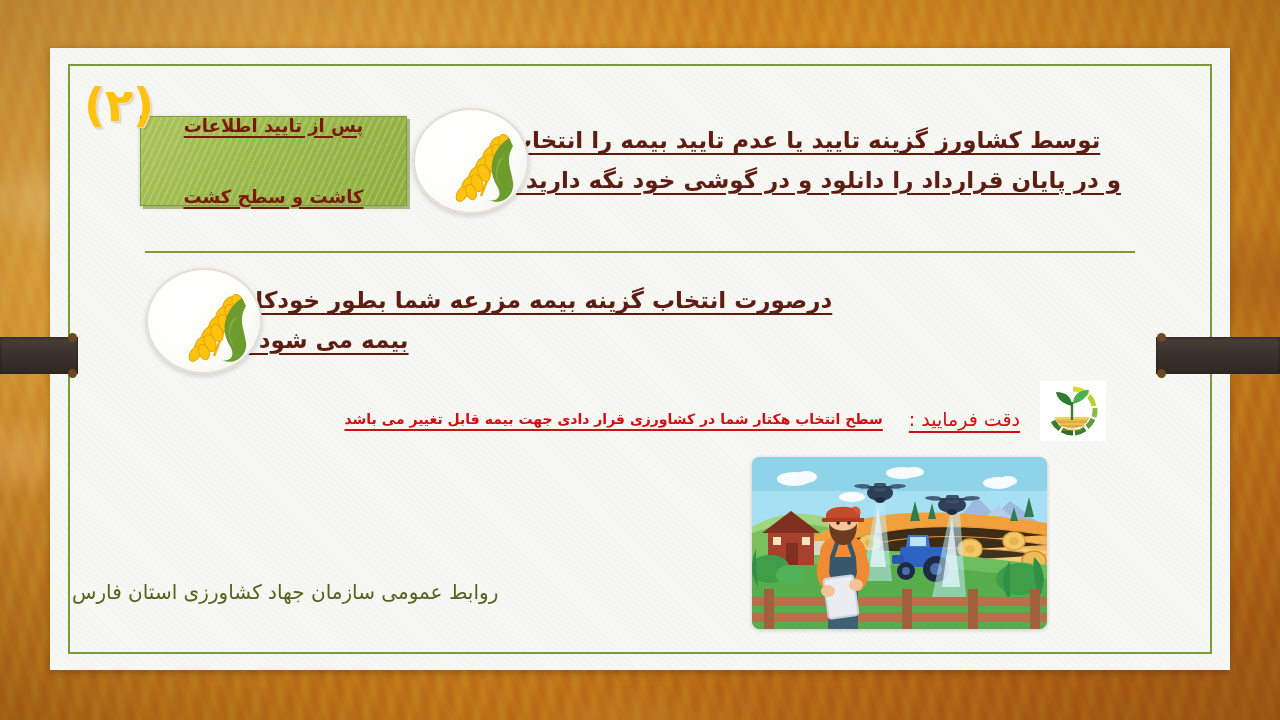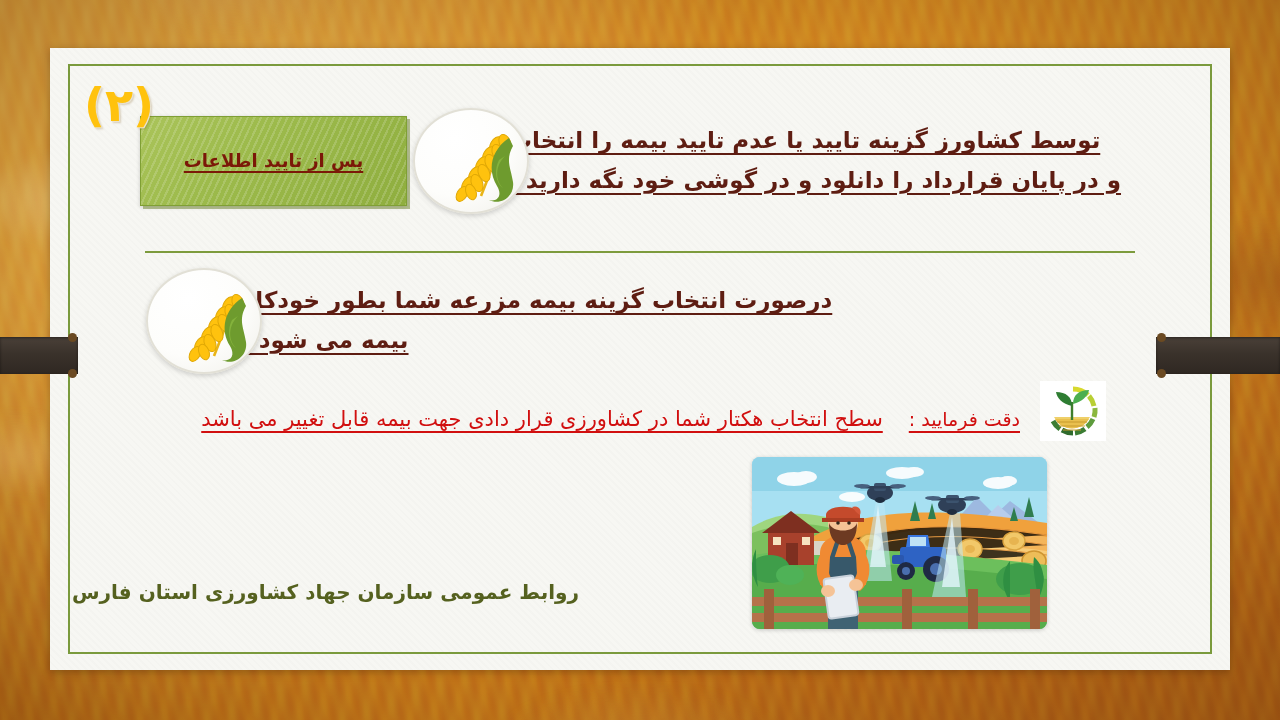--- a/index.html
+++ b/index.html
@@ -145,41 +145,41 @@
   .notice{
     position:absolute;left:120px;top:396px;width:900px;height:46px;z-index:8;
     display:flex;align-items:center;justify-content:flex-start;direction:rtl;
     gap:26px;
   }
   .notice .nlabel{
     color:#d10f0f;font-weight:normal;font-size:19px;white-space:nowrap;
     text-decoration:underline;text-underline-offset:5px;text-decoration-thickness:1.5px;
   }
   .notice .nbody{
-    color:#d10f0f;font-weight:normal;font-size:21px;white-space:nowrap;
+    color:#d10f0f;font-weight:bold;font-size:14px;white-space:nowrap;
     text-decoration:underline;text-underline-offset:5px;text-decoration-thickness:1.5px;
   }
 
   
   .org-logo{
     position:absolute;left:1040px;top:381px;width:66px;height:60px;z-index:9;
     background:#ffffff;display:flex;align-items:center;justify-content:center;
   }
 
   
   .illu{
     position:absolute;left:752px;top:457px;width:295px;height:172px;z-index:8;
     border-radius:8px;overflow:hidden;background:#8fd3e8;
     box-shadow:0 1px 4px rgba(0,0,0,.2);
   }
 
   
   .footer-txt{
     position:absolute;left:72px;top:580px;z-index:8;
-    color:#55611f;font-weight:bold;font-size:20px;white-space:nowrap;direction:rtl;
+    color:#55611f;font-weight:normal;font-size:20px;white-space:nowrap;direction:rtl;
   }
 </style>
 </head>
 <body>
 
 <div class="bg-wheat">
   <div class="layer bg-base"></div>
   <div class="layer bg-stalks"></div>
   <div class="layer bg-blobs"></div>
   <div class="layer bg-vignette"></div>
@@ -223,20 +223,21 @@
         </g>
         <path d="M74 12 C56 24 52 44 62 60 C68 70 62 76 54 74 C66 80 80 70 78 56 C76 42 70 34 78 20 Z" fill="#6e9b2e"></path>
         <path d="M70 30 C60 40 60 54 68 62 C62 58 58 46 64 34 Z" fill="#84b23c"></path>
       </g>
     </svg>
   </div>
 
   <div class="green-label">
     <div class="stripes"></div>
     <div class="ltxt">پس از تایید اطلاعات</div>
+    <div class="ltxt">کاشت و سطح کشت</div>
   </div>
 </div>
 
 <div class="divider"></div>
 
 <div class="row row-2">
 
   <div class="row-text">
     <span class="ln">درصورت انتخاب گزینه بیمه مزرعه شما بطور خودکار</span>
     <span class="ln l2">بیمه می شود .</span>

